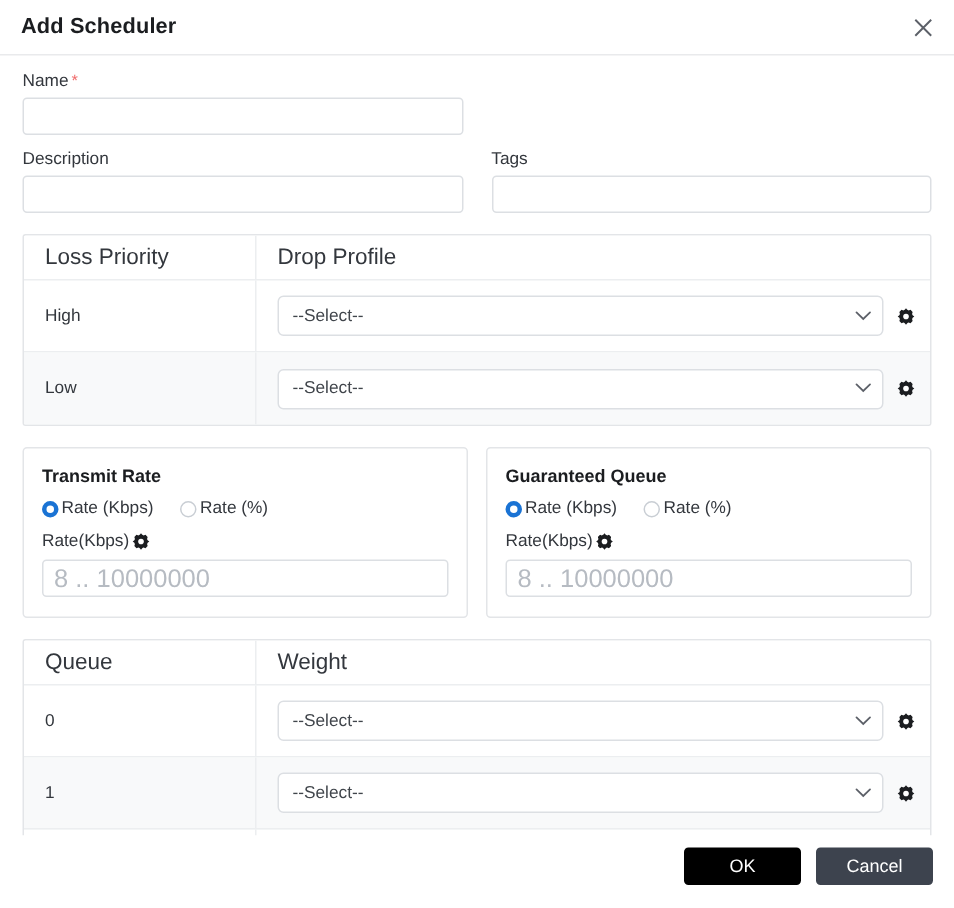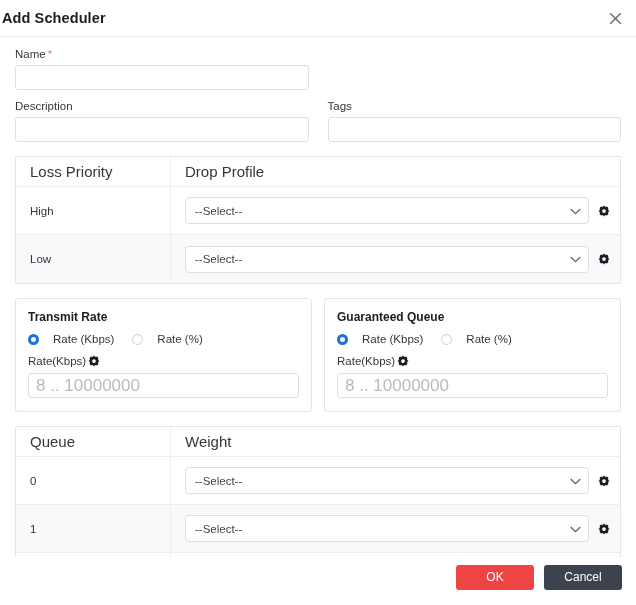--- a/index.html
+++ b/index.html
@@ -18,21 +18,21 @@
     overflow: hidden;
   }
 
   
   .dlg-header {
     position: relative;
     height: 37px;
     border-bottom: 1px solid #e9eaec;
     display: flex;
     align-items: center;
-    padding: 0 2px;
+    padding: 0 14px;
   }
   .dlg-title {
     font-size: 14.5px;
     font-weight: bold;
     color: #1b1d20;
     letter-spacing: .1px;
   }
   .close-btn {
     position: absolute;
     right: 10px; top: 50%;
@@ -156,21 +156,21 @@
     background: #fff;
     min-width: 0;
   }
   .panel-title {
     font-size: 12px;
     font-weight: bold;
     color: #1b1d20;
     margin-bottom: 9px;
   }
   .radio-row { display: flex; align-items: center; gap: 18px; margin-bottom: 10px; }
-  .radio-item { display: flex; align-items: center; gap: 14px; cursor: pointer; }
+  .radio-item { display: flex; align-items: center; gap: 2px; cursor: pointer; }
   .radio-dot {
     width: 11px; height: 11px;
     border-radius: 50%;
     border: 1px solid #c9ced4;
     background: #fff;
     flex: 0 0 11px;
     position: relative;
   }
   .radio-dot.on {
     border: 3px solid #1a73d4;
@@ -199,21 +199,21 @@
     min-width: 78px;
     height: 25px;
     border: none;
     border-radius: 3px;
     font-size: 12px;
     font-family: "Liberation Sans", sans-serif;
     cursor: pointer;
     color: #fff;
     padding: 0 14px;
   }
-  .btn-ok { background: #ef4444; }
+  .btn-ok { background: #000000; }
   .btn-cancel { background: #3d434e; }
 </style>
 </head>
 <body>
 
 <div class="dialog">
 
   <div class="dlg-header">
     <div class="dlg-title">Add Scheduler</div>
     <div class="close-btn">

